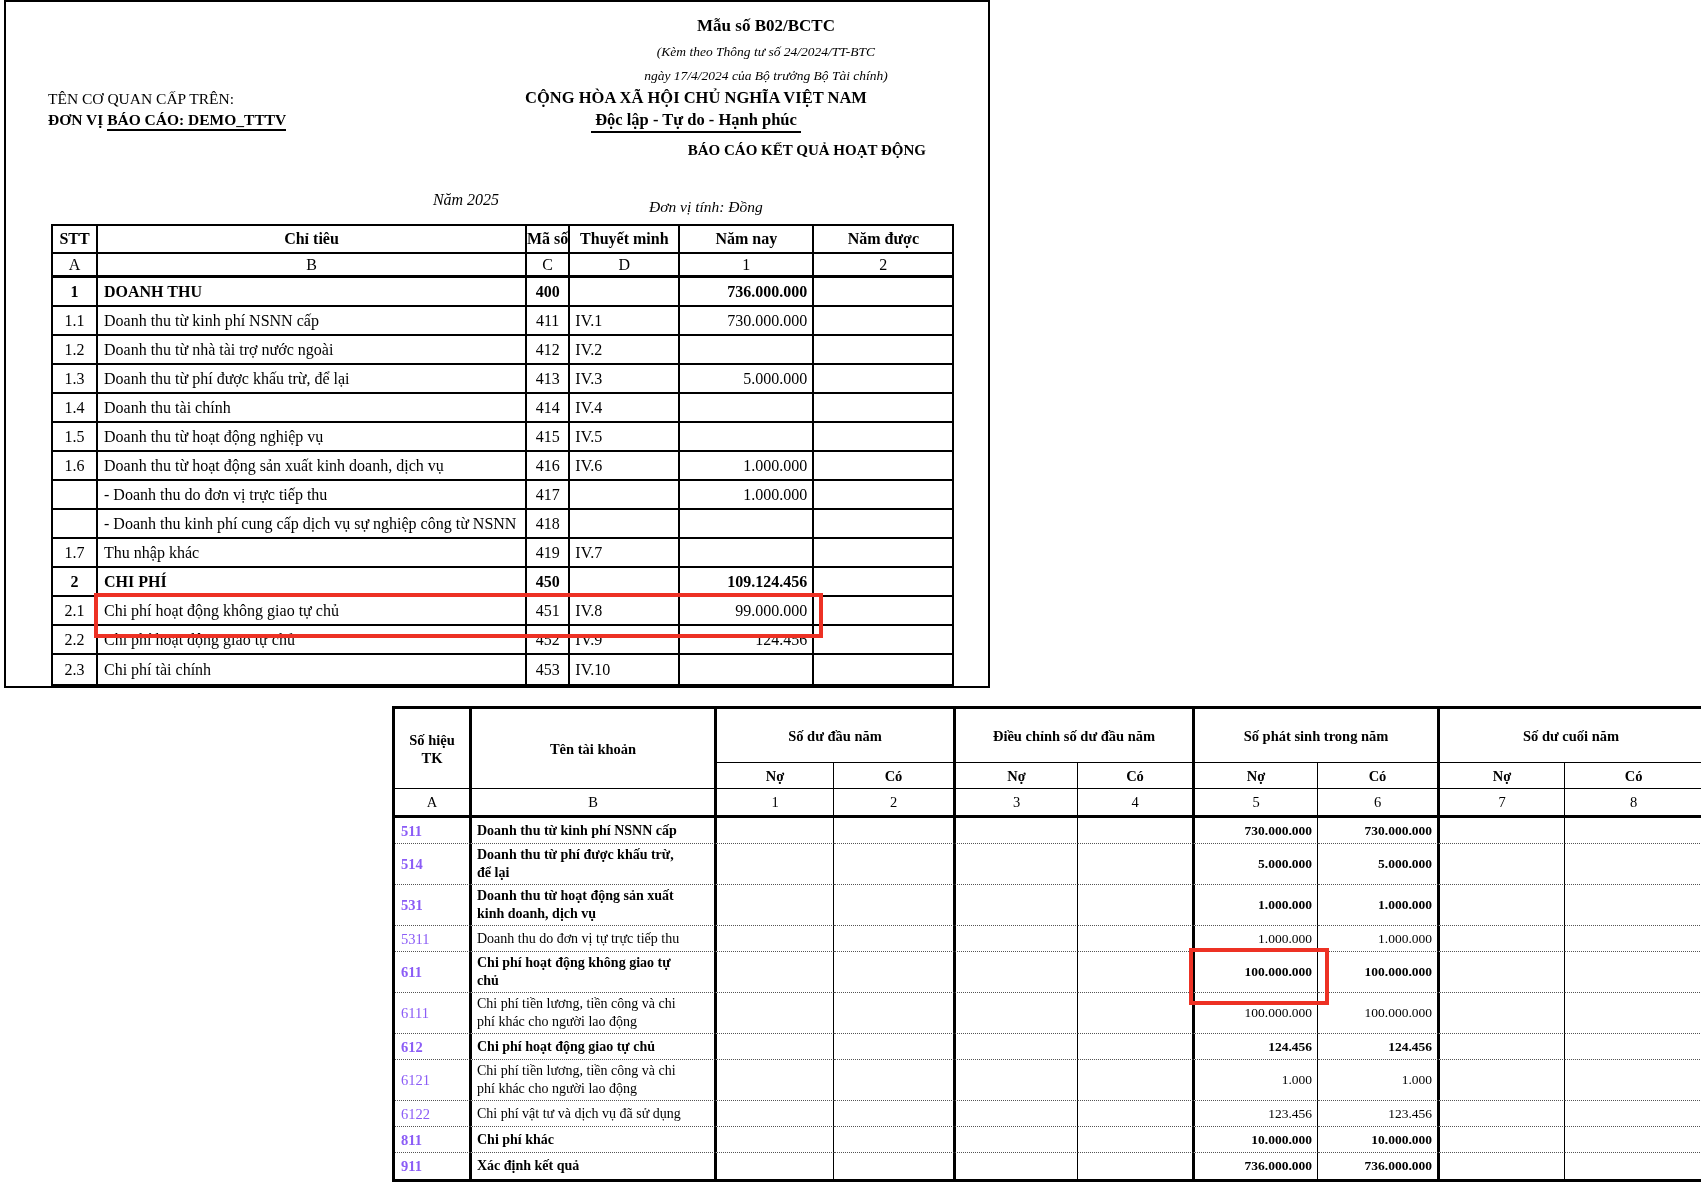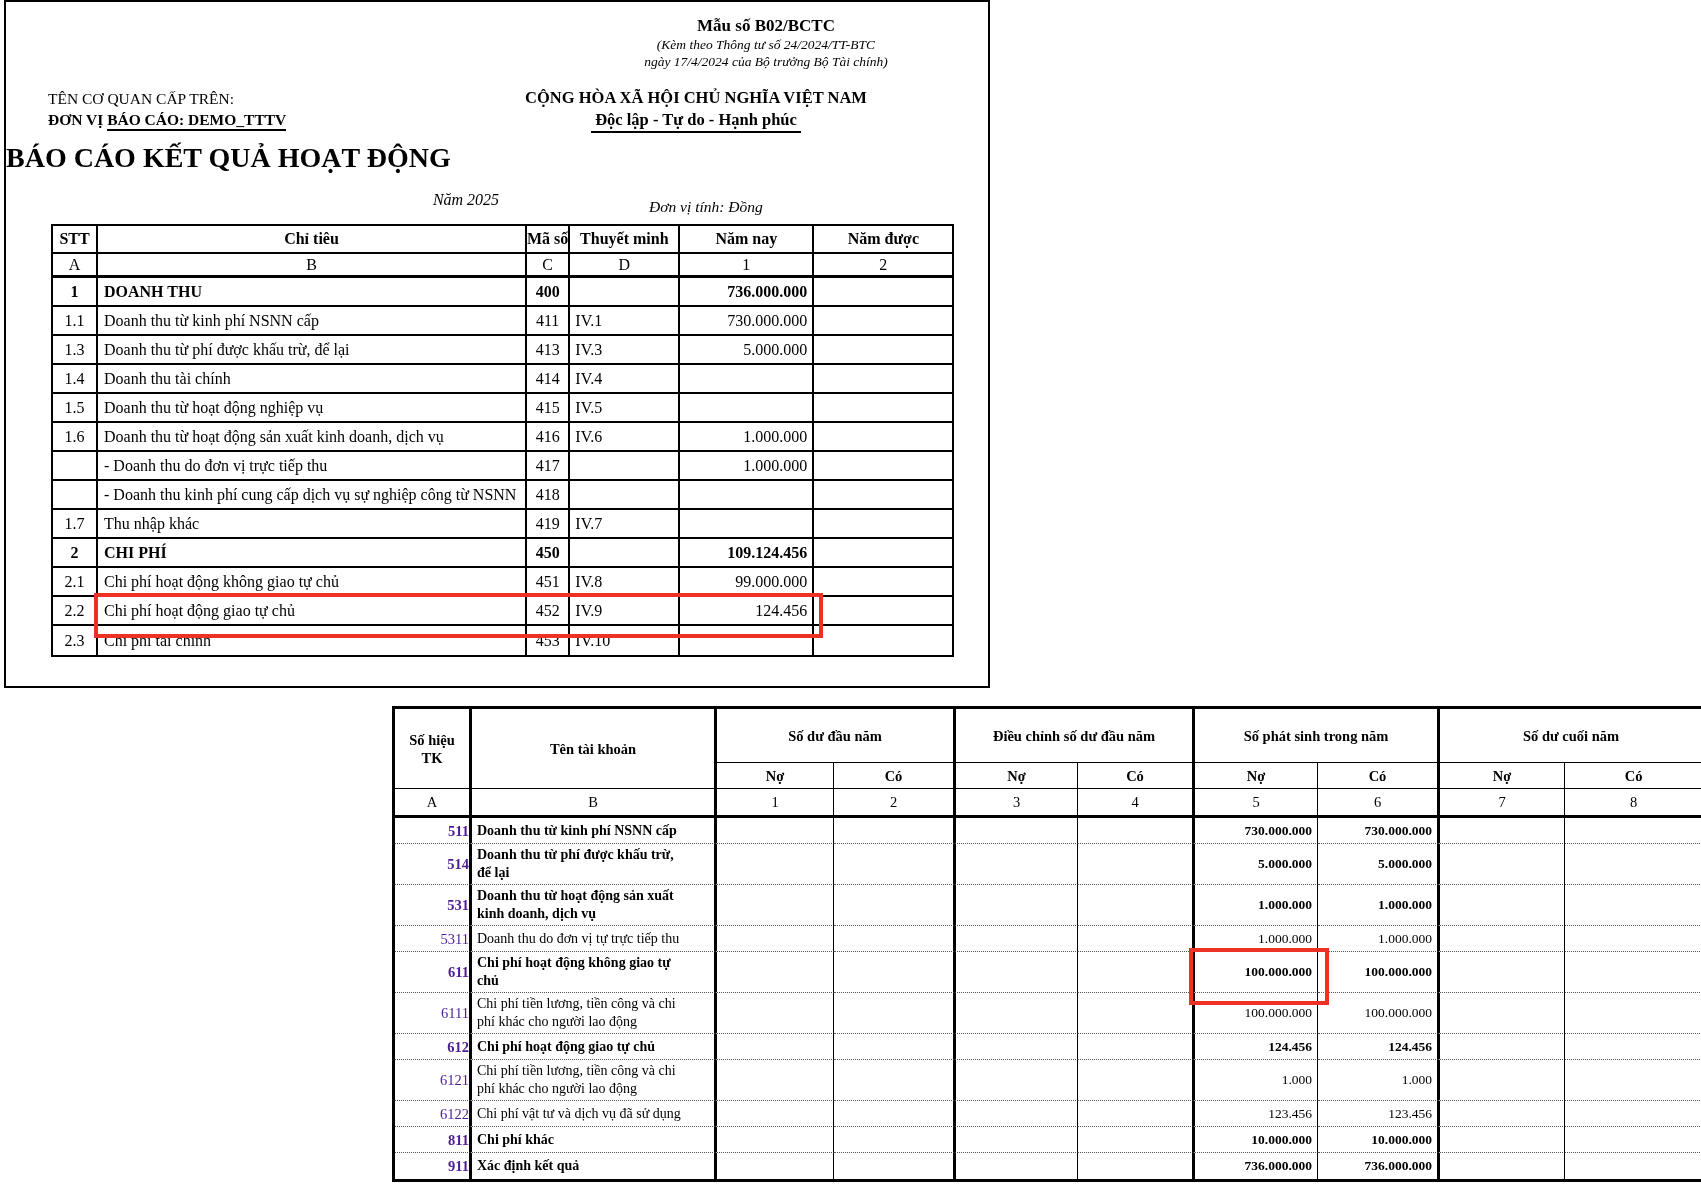--- a/index.html
+++ b/index.html
@@ -7,31 +7,31 @@
     width:1701px;height:1188px;position:relative;overflow:hidden;
     background:#ffffff;
     font-family:"Liberation Serif","DejaVu Serif",serif;
     color:#000;
   }
   
   .page{position:absolute;left:4px;top:0;width:986px;height:688px;
         border:2px solid #000;background:#fff;box-sizing:border-box;}
   .form-block{position:absolute;left:545px;top:14px;width:430px;text-align:center;}
   .form-no{font-weight:bold;font-size:17px;}
-  .form-note{font-style:italic;font-size:13.5px;line-height:17px;}
+  .form-note{font-style:italic;font-size:13.5px;line-height:17px;margin-top:7px;}
   .agency-block{position:absolute;left:42px;top:86px;font-size:15.5px;}
   .agency-line{line-height:21px;}
   .unit-line{font-weight:bold;line-height:22px;}
   .unit-underline{border-bottom:2px solid #000;padding-bottom:1px;}
   .national-block{position:absolute;left:445px;top:85px;width:490px;text-align:center;}
   .motto1{font-weight:bold;font-size:16.5px;line-height:21px;}
   .motto2{font-weight:bold;font-size:16.5px;margin-top:2px;}
   .motto2 span{border-bottom:2px solid #000;padding:0 4px 2px 4px;}
-  .doc-title{position:absolute;left:0;top:140px;width:920px;text-align:left;
-             font-weight:bold;font-size:28px;}
+  .doc-title{position:absolute;left:0;top:140px;width:920px;text-align:right;
+             font-weight:bold;font-size:15px;}
   .doc-subtitle{position:absolute;left:0;top:173px;width:920px;text-align:center;
                 font-style:italic;font-size:16px;margin-top:16px;}
   .unit-note{position:absolute;left:643px;top:196px;width:300px;
              font-style:italic;font-size:15.5px;}
   
   #t1{position:absolute;left:45px;top:222px;border-collapse:separate;border-spacing:0;
       border:2px solid #000;table-layout:fixed;font-size:16px;}
   #t1 th,#t1 td{box-sizing:border-box;border-right:2px solid #000;border-bottom:2px solid #000;
       overflow:hidden;white-space:nowrap;vertical-align:middle;padding:0;}
   #t1 th:last-child,#t1 td:last-child{border-right:none;}
@@ -51,21 +51,21 @@
   #t2 th,#t2 td{box-sizing:border-box;border-right:1px solid #000;vertical-align:middle;
       padding:2px 0;overflow:hidden;}
   #t2 th:last-child,#t2 td:last-child{border-right:none;}
   #t2 th{font-weight:bold;text-align:center;border-bottom:1px solid #000;white-space:pre-line;line-height:18px;}
   #t2 thead tr.g th{height:54px;}
   #t2 thead tr.dc th{height:26px;}
   #t2 thead tr.codes th{height:29px;font-weight:normal;border-bottom:3px solid #000;}
   #t2 td{border-bottom:1px dotted #555;height:26px;line-height:18px;font-size:13.5px;}
   #t2 tbody tr:last-child td{border-bottom:none;}
   #t2 .name{white-space:pre-line;font-size:14px;padding-left:5px;text-align:left;}
-  #t2 .acct{color:#4c1d95;text-align:right;padding-left:6px;font-size:14.5px;font-family:Liberation Serif, serif;}
+  #t2 .acct{color:#8b5cf6;text-align:left;padding-left:6px;font-size:14.5px;font-family:Liberation Serif, serif;}
   #t2 tr.b td{font-weight:bold;}
   
   #t2 .vthick{border-left:2px solid #000;}
   #t2 th.vthick,#t2 td.vthick{border-left-width:2px;border-left-style:solid;border-left-color:#000;}
   
   .redbox{position:absolute;border:4px solid #ED3124;background:transparent;pointer-events:none;}
   #hl1{left:88px;top:591px;width:721px;height:37px;}
   #hl2{left:797px;top:242px;width:132px;height:49px;}
 </style>
 </head>
@@ -128,20 +128,28 @@
           <td class="ln"></td>
           <td class="r">736.000.000</td>
           <td class="r"></td>
         </tr>
         <tr>
           <td class="c">1.1</td>
           <td class="l">Doanh thu từ kinh phí NSNN cấp</td>
           <td class="c">411</td>
           <td class="ln">IV.1</td>
           <td class="r">730.000.000</td>
+          <td class="r"></td>
+        </tr>
+        <tr>
+          <td class="c">1.2</td>
+          <td class="l">Doanh thu từ nhà tài trợ nước ngoài</td>
+          <td class="c">412</td>
+          <td class="ln">IV.2</td>
+          <td class="r"></td>
           <td class="r"></td>
         </tr>
         <tr>
           <td class="c">1.3</td>
           <td class="l">Doanh thu từ phí được khấu trừ, để lại</td>
           <td class="c">413</td>
           <td class="ln">IV.3</td>
           <td class="r">5.000.000</td>
           <td class="r"></td>
         </tr>

